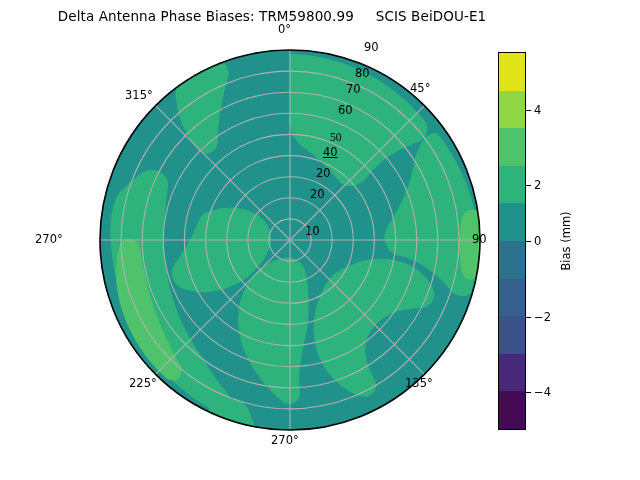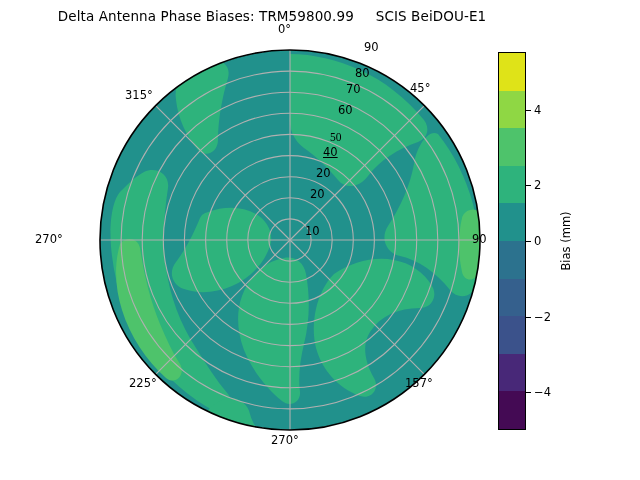--- a/index.html
+++ b/index.html
@@ -216,21 +216,21 @@
         <line x1="192" y1="192" x2="2" y2="192"></line>
         <line x1="192" y1="192" x2="57.6" y2="57.6"></line>
       </g>
 
       <circle cx="192" cy="192" r="190" fill="none" stroke="#000000" stroke-width="1.6"></circle>
     </svg>
 
     <div class="ang-label" style="left:180px;top:-26px;">0°</div>
     <div class="ang-label" style="left:312px;top:33px;text-align:center;">45°</div>
     <div class="ang-label" style="left:374px;top:184px;">90</div>
-    <div class="ang-label" style="left:307px;top:328px;">157°</div>
+    <div class="ang-label" style="left:307px;top:328px;">135°</div>
     <div class="ang-label" style="left:173px;top:385px;">270°</div>
     <div class="ang-label" style="left:31px;top:328px;">225°</div>
     <div class="ang-label" style="left:-63px;top:184px;">270°</div>
     <div class="ang-label" style="left:27px;top:40px;">315°</div>
 
     <div class="rad-label" style="left:207px;top:176px;">10</div>
     <div class="rad-label" style="left:212px;top:139px;">20</div>
     <div class="rad-label" style="left:218px;top:118px;">20</div>
     <div class="rad-label" style="left:225px;top:97px;text-decoration:underline;">40</div>
     <div class="rad-label" style="left:232px;top:83px;font-family:Liberation Serif, serif;">50</div>

